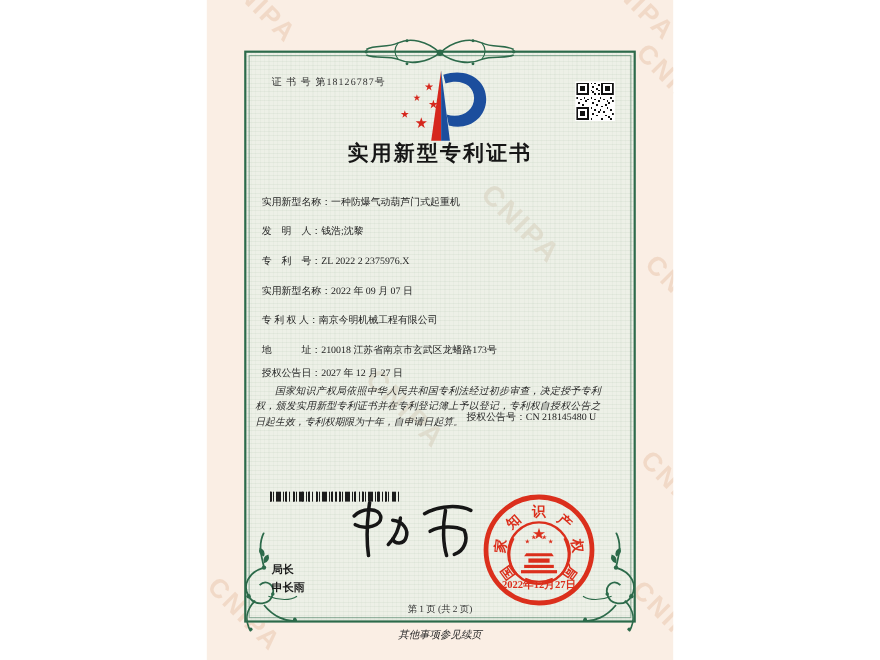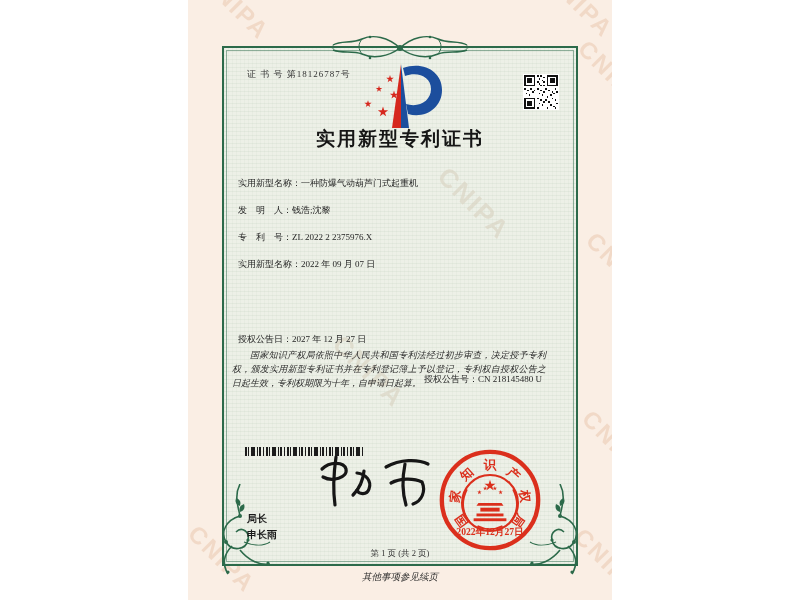--- a/index.html
+++ b/index.html
@@ -223,20 +223,26 @@
       </div>
       <div class="row" style="top:156px">
         <span class="lbl">发　明　人：</span><span class="val">钱浩;沈黎</span>
       </div>
       <div class="row" style="top:183px">
         <span class="lbl">专　利　号：</span><span class="val">ZL 2022 2 2375976.X</span>
       </div>
       <div class="row" style="top:210px">
         <span class="lbl">实用新型名称：</span><span class="val">2022 年 09 月 07 日</span>
       </div>
+      <div class="row" style="top:237px">
+        <span class="lbl">专 利 权 人：</span><span class="val">南京今明机械工程有限公司</span>
+      </div>
+      <div class="row" style="top:264px">
+        <span class="lbl">地　　　址：</span><span class="val">210018 江苏省南京市玄武区龙蟠路173号</span>
+      </div>
       <div class="row" style="top:285px">
         <span class="lbl">授权公告日：</span><span class="val">2027 年 12 月 27 日</span>
         <span class="grant-no">
           <span class="lbl">授权公告号：</span><span class="val">CN 218145480 U</span>
         </span>
       </div>
 
       <div class="paras">
         <p>国家知识产权局依照中华人民共和国专利法经过初步审查，决定授予专利权，颁发实用新型专利证书并在专利登记簿上予以登记，专利权自授权公告之日起生效，专利权期限为十年，自申请日起算。</p>
       </div>

